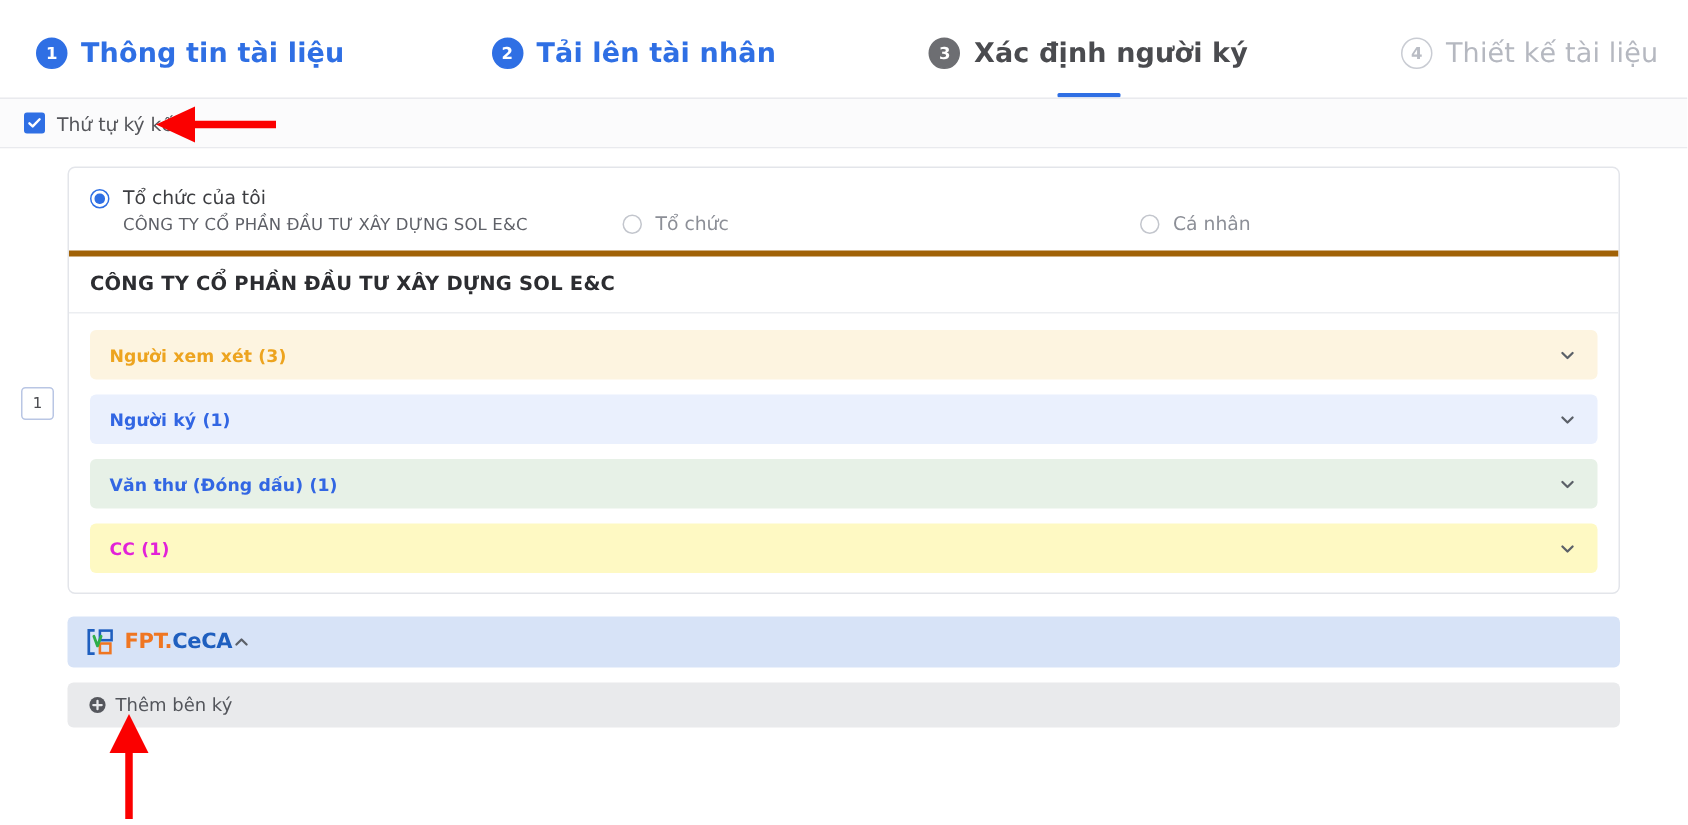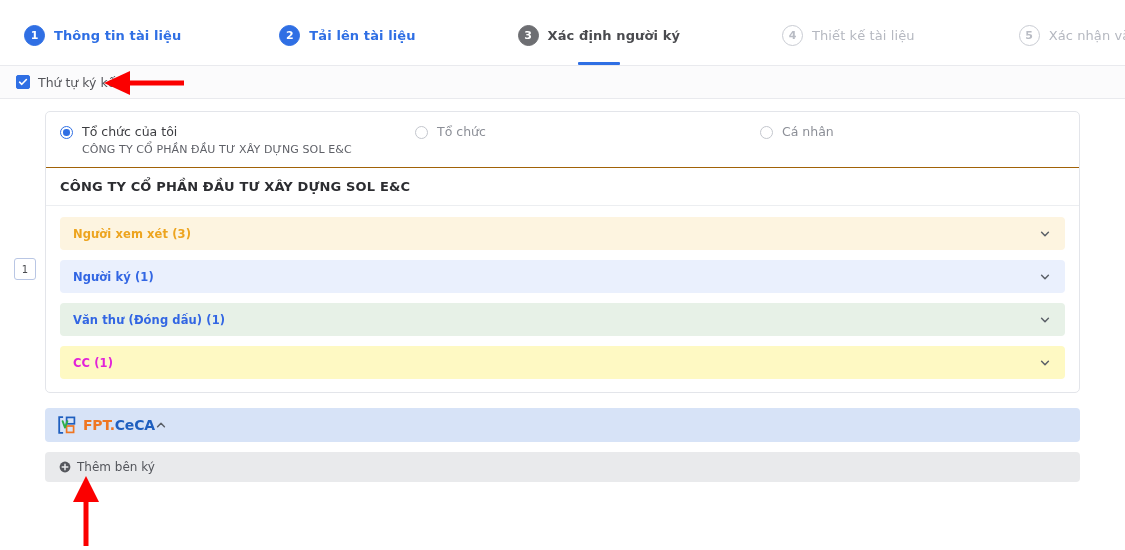--- a/index.html
+++ b/index.html
@@ -36,21 +36,21 @@
     width: 21px; height: 21px;
     border-radius: 50%;
     display: flex; align-items: center; justify-content: center;
     font-size: 11px; font-weight: bold;
     flex: 0 0 auto;
     margin-right: 9px;
   }
   .step-circle.done { background: #2f6fe4; color: #ffffff; border: 1px solid #2f6fe4; }
   .step-circle.current { background: #6d6e72; color: #ffffff; border: 1px solid #6d6e72; }
   .step-circle.todo { background: #ffffff; color: #b9bcc4; border: 1px solid #c9ccd3; }
-  .step-label { font-size: 13px; white-space: nowrap; letter-spacing: .1px; }
+  .step-label { font-size: 18px; white-space: nowrap; letter-spacing: .1px; }
   .step-label.done { color: #2f6fe4; font-weight: bold; }
   .step-label.current { color: #4a4b4f; font-weight: bold; }
   .step-label.todo { color: #b5b8c0; font-weight: normal; }
   .step-underline {
     position: absolute;
     left: 50%; transform: translateX(-50%);
     bottom: 0;
     width: 42px; height: 3px;
     background: #2f6fe4;
     border-radius: 1px;
@@ -91,23 +91,23 @@
 
   
   .party-card {
     border: 1px solid #e3e5ea;
     border-radius: 5px;
     background: #ffffff;
     overflow: hidden;
   }
   .card-top {
     display: flex;
-    align-items: flex-start;
+    align-items: flex-end;
     padding: 12px 14px 11px 14px;
-    border-bottom: 1px solid #a16207;
+    border-bottom: 4px solid #a16207;
   }
   .radio-opt {
     display: flex;
     align-items: flex-start;
     flex: 0 0 auto;
   }
   .radio {
     width: 13px; height: 13px;
     border-radius: 50%;
     border: 1.5px solid #c3c6cd;
@@ -219,21 +219,21 @@
 
   <div class="stepper">
 
     <div class="step" style="margin-left:24px;">
       <div class="step-circle done">1</div>
       <div class="step-label done">Thông tin tài liệu</div>
     </div>
 
     <div class="step" style="margin-left:98px;">
       <div class="step-circle done">2</div>
-      <div class="step-label done">Tải lên tài liệu</div>
+      <div class="step-label done">Tải lên tài nhân</div>
     </div>
 
     <div class="step" style="margin-left:102px;">
       <div class="step-circle current">3</div>
       <div class="step-label current">Xác định người ký</div>
       <div class="step-underline"></div>
     </div>
 
     <div class="step" style="margin-left:102px;">
       <div class="step-circle todo">4</div>

